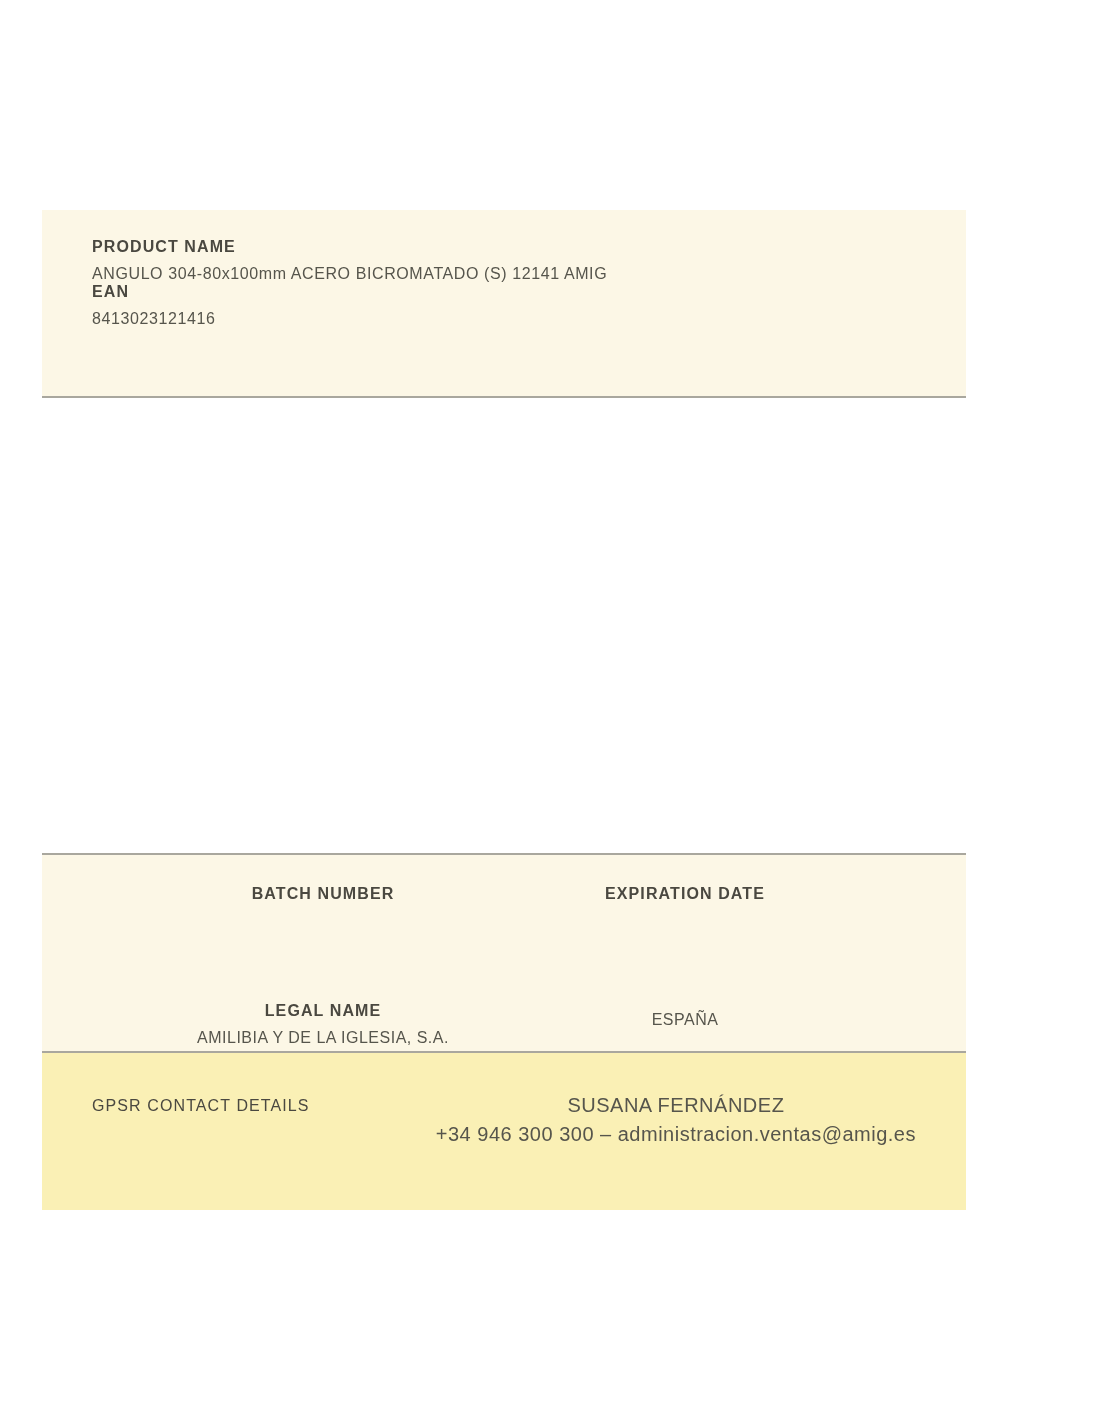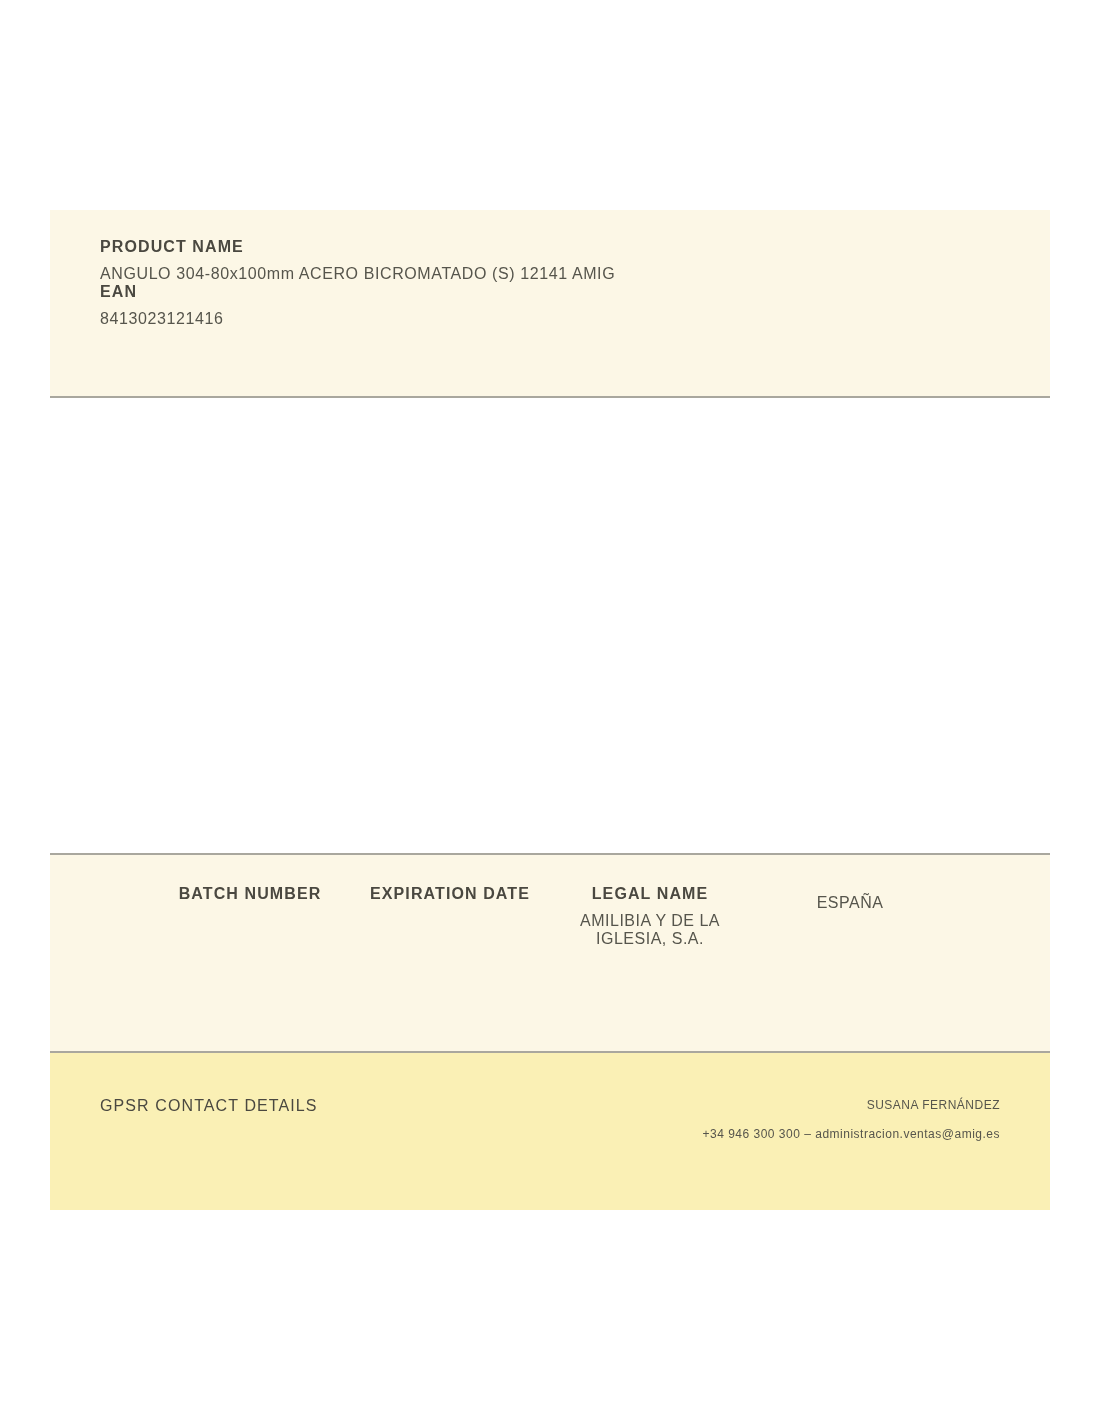--- a/index.html
+++ b/index.html
@@ -11,21 +11,21 @@
     --page-bg:#FFFFFF;
   }
   *{margin:0;padding:0;box-sizing:border-box;}
   html,body{background:var(--page-bg);}
   body{
     width:1100px;height:1422px;position:relative;overflow:hidden;
     font-family:"Liberation Sans", sans-serif;
     color:var(--body);
   }
   .section{
-    position:absolute;left:50px;width:1000px;
+    position:absolute;left:42px;width:924px;
   }
   
   .sec-product{
     top:210px;height:188px;
     background:var(--cream);
     border-bottom:2px solid var(--border);
     padding:28px 50px;
   }
   .field-label{
     font-size:16px;font-weight:bold;letter-spacing:1.1px;
@@ -37,38 +37,38 @@
   }
   .field + .field{}
   
   .sec-trace{
     top:853px;height:200px;
     background:var(--cream);
     border-top:2px solid var(--border);
     border-bottom:2px solid var(--border);
     padding:30px 100px 29px 100px;
     display:grid;
-    grid-template-columns:1fr 1fr 1fr 1fr;
+    grid-template-columns:1fr 1fr;
     row-gap:72px;
   }
   .trace-cell{text-align:center;}
   .trace-cell .field-value{letter-spacing:0.5px;}
   
   .sec-gpsr{
     top:1053px;height:157px;
     background:var(--yellow);
     padding:38px 50px 30px 50px;
     display:flex;justify-content:space-between;align-items:flex-start;
   }
   .gpsr-label{
     font-size:16px;font-weight:normal;letter-spacing:1.1px;
     color:var(--heading);white-space:nowrap;line-height:29px;
   }
   .gpsr-contact{
-    text-align:right;font-size:12px;letter-spacing:0.5px;
+    text-align:center;font-size:20px;letter-spacing:0.5px;
     line-height:29px;color:var(--body);
   }
 </style>
 </head>
 <body>
 
 <div class="section sec-product">
   <div class="field">
     <div class="field-label">PRODUCT NAME</div>
     <div class="field-value">ANGULO 304-80x100mm ACERO BICROMATADO (S) 12141 AMIG</div>

